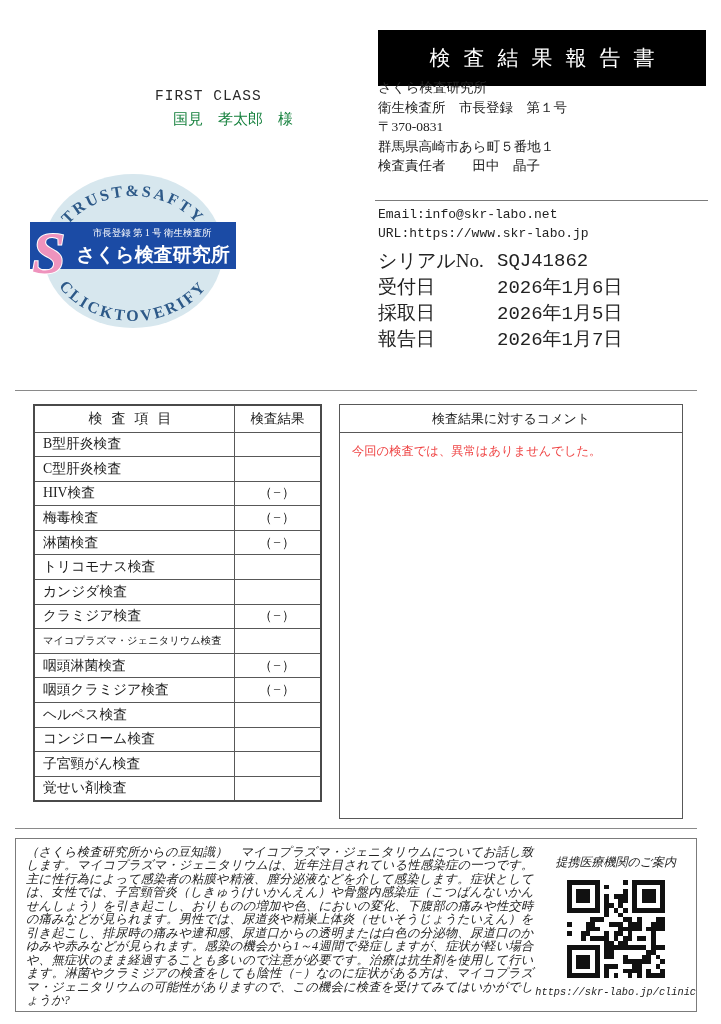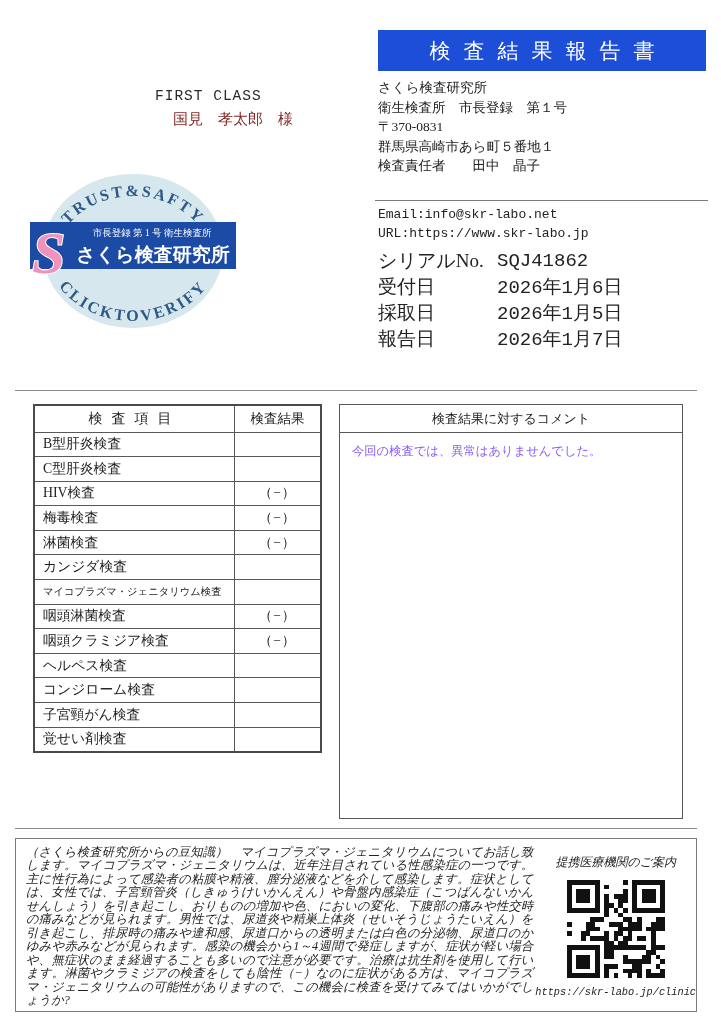--- a/index.html
+++ b/index.html
@@ -6,29 +6,29 @@
   html,body { background:#ffffff; }
   body {
     width:721px; height:1024px; position:relative; overflow:hidden;
     font-family:"Liberation Serif","DejaVu Serif",serif;
     color:#1c1c1c;
   }
   .mono { font-family:"Liberation Mono","DejaVu Sans Mono",monospace; }
 
   
   .banner {
-    position:absolute; left:378px; top:30px; width:328px; height:41px;
-    background:#1d4ed8; color:#fff; display:flex; align-items:center; justify-content:center;
+    position:absolute; left:378px; top:30px; width:328px; height:56px;
+    background:#000000; color:#fff; display:flex; align-items:center; justify-content:center;
     font-size:21px; letter-spacing:13px; padding-left:13px; white-space:nowrap;
   }
   .first-class {
     position:absolute; left:155px; top:88px; font-size:14.5px; letter-spacing:1px; color:#2a2a2a;
   }
   .recipient-name {
-    position:absolute; left:173px; top:110px; font-size:15px; color:#7f1d1d;
+    position:absolute; left:173px; top:110px; font-size:15px; color:#15803d;
   }
   .stamp { position:absolute; left:30px; top:172px; width:206px; height:158px; }
 
   .lab-block { position:absolute; left:378px; top:78px; width:330px; font-size:13.5px; line-height:19.6px; color:#222; }
   .lab-rule { position:absolute; left:375px; top:200px; width:333px; border-top:1px solid #7b7b7b; }
   .contact-block { position:absolute; left:378px; top:206px; font-size:13px; line-height:18.5px; color:#222; }
   .meta-block { position:absolute; left:378px; top:248px; width:330px; }
   .meta-row { display:flex; height:26px; align-items:center; font-size:19px; color:#222; }
   .meta-label { width:119px; }
   .meta-value { flex:1; }
@@ -44,21 +44,21 @@
   table.results th.item-head { width:202px; height:27px; font-size:14px; font-weight:normal; letter-spacing:9px; text-align:center; }
   table.results th.result-head { width:87px; font-size:13.5px; font-weight:normal; text-align:center; }
   table.results td { height:24.6px; }
   td.item-cell { padding-left:8px; font-size:13.8px; }
   td.result-cell { text-align:center; font-size:13.5px; letter-spacing:1px; }
   tr.small-row td.item-cell { font-size:10.3px; }
 
   
   .comment-box { position:absolute; left:339px; top:404px; width:344px; height:415px; border:1.5px solid #585858; background:#fff; }
   .comment-title { height:28px; border-bottom:1px solid #585858; display:flex; align-items:center; justify-content:center; font-size:13px; }
-  .comment-body { padding:9px 12px; font-size:12.3px; line-height:1.5; color:#8b5cf6; }
+  .comment-body { padding:9px 12px; font-size:12.3px; line-height:1.5; color:#ef4444; }
 
   
   .footer-box { position:absolute; left:15px; top:838px; width:682px; height:174px; border:1.5px solid #7b7b7b; display:flex;font-style:italic; }
   .trivia { width:538px; padding:7px 2px 6px 10px; font-size:12.3px; line-height:13.45px; text-align:justify; color:#222; }
   .clinic { flex:1; display:flex; flex-direction:column; align-items:center; }
   .clinic-title { margin-top:15px; font-size:12px; color:#222; }
   .qr { width:98px; height:98px; margin-top:9px; }
   .clinic-url { margin-top:8px; font-size:10.3px; color:#222; white-space:nowrap; }
 </style>
 </head>
@@ -141,22 +141,30 @@
         </tr>
         <tr>
           <td class="item-cell">梅毒検査</td>
           <td class="result-cell">（−）</td>
         </tr>
         <tr>
           <td class="item-cell">淋菌検査</td>
           <td class="result-cell">（−）</td>
         </tr>
         <tr>
+          <td class="item-cell">トリコモナス検査</td>
+          <td class="result-cell"></td>
+        </tr>
+        <tr>
           <td class="item-cell">カンジダ検査</td>
           <td class="result-cell"></td>
+        </tr>
+        <tr>
+          <td class="item-cell">クラミジア検査</td>
+          <td class="result-cell">（−）</td>
         </tr>
         <tr class="small-row">
           <td class="item-cell">マイコプラズマ・ジェニタリウム検査</td>
           <td class="result-cell"></td>
         </tr>
         <tr>
           <td class="item-cell">咽頭淋菌検査</td>
           <td class="result-cell">（−）</td>
         </tr>
         <tr>

